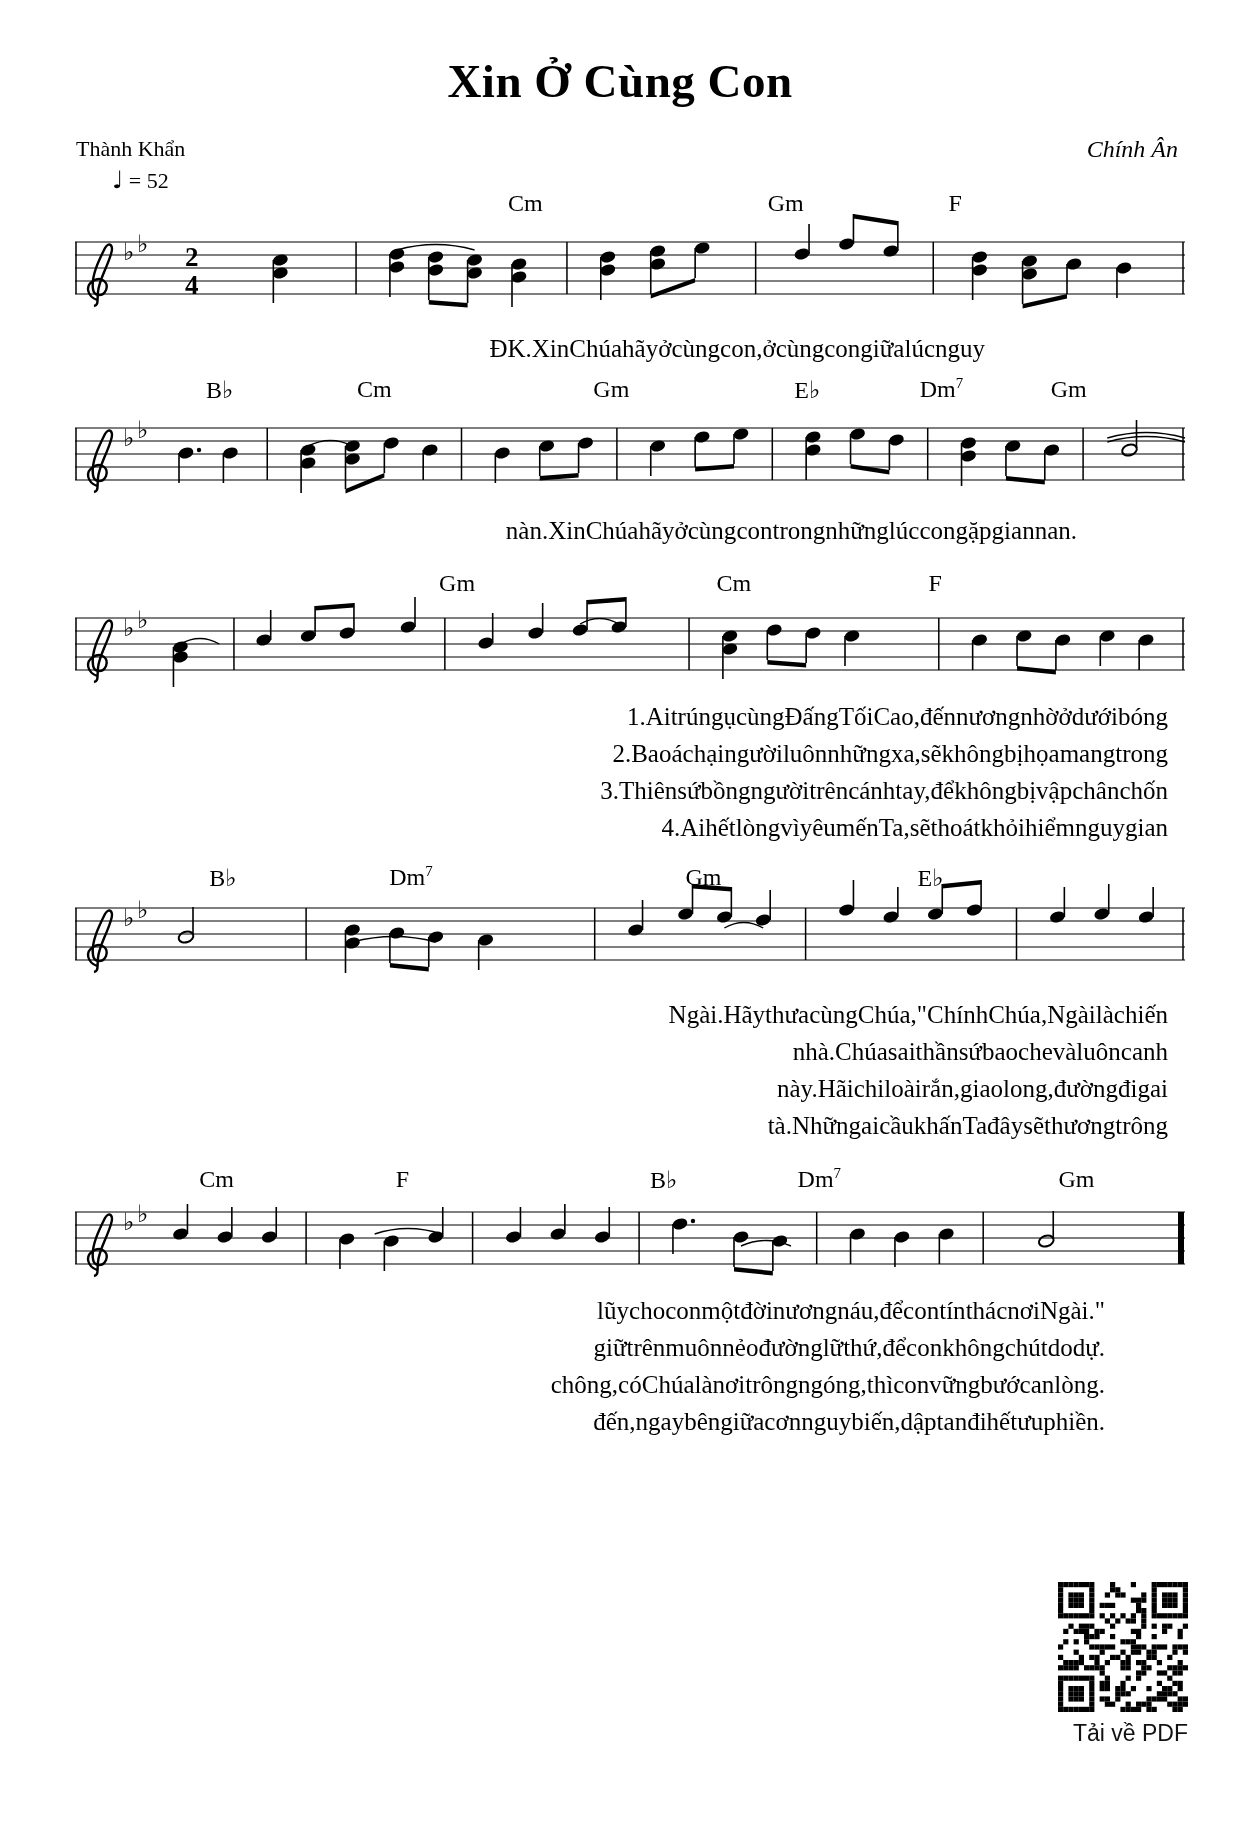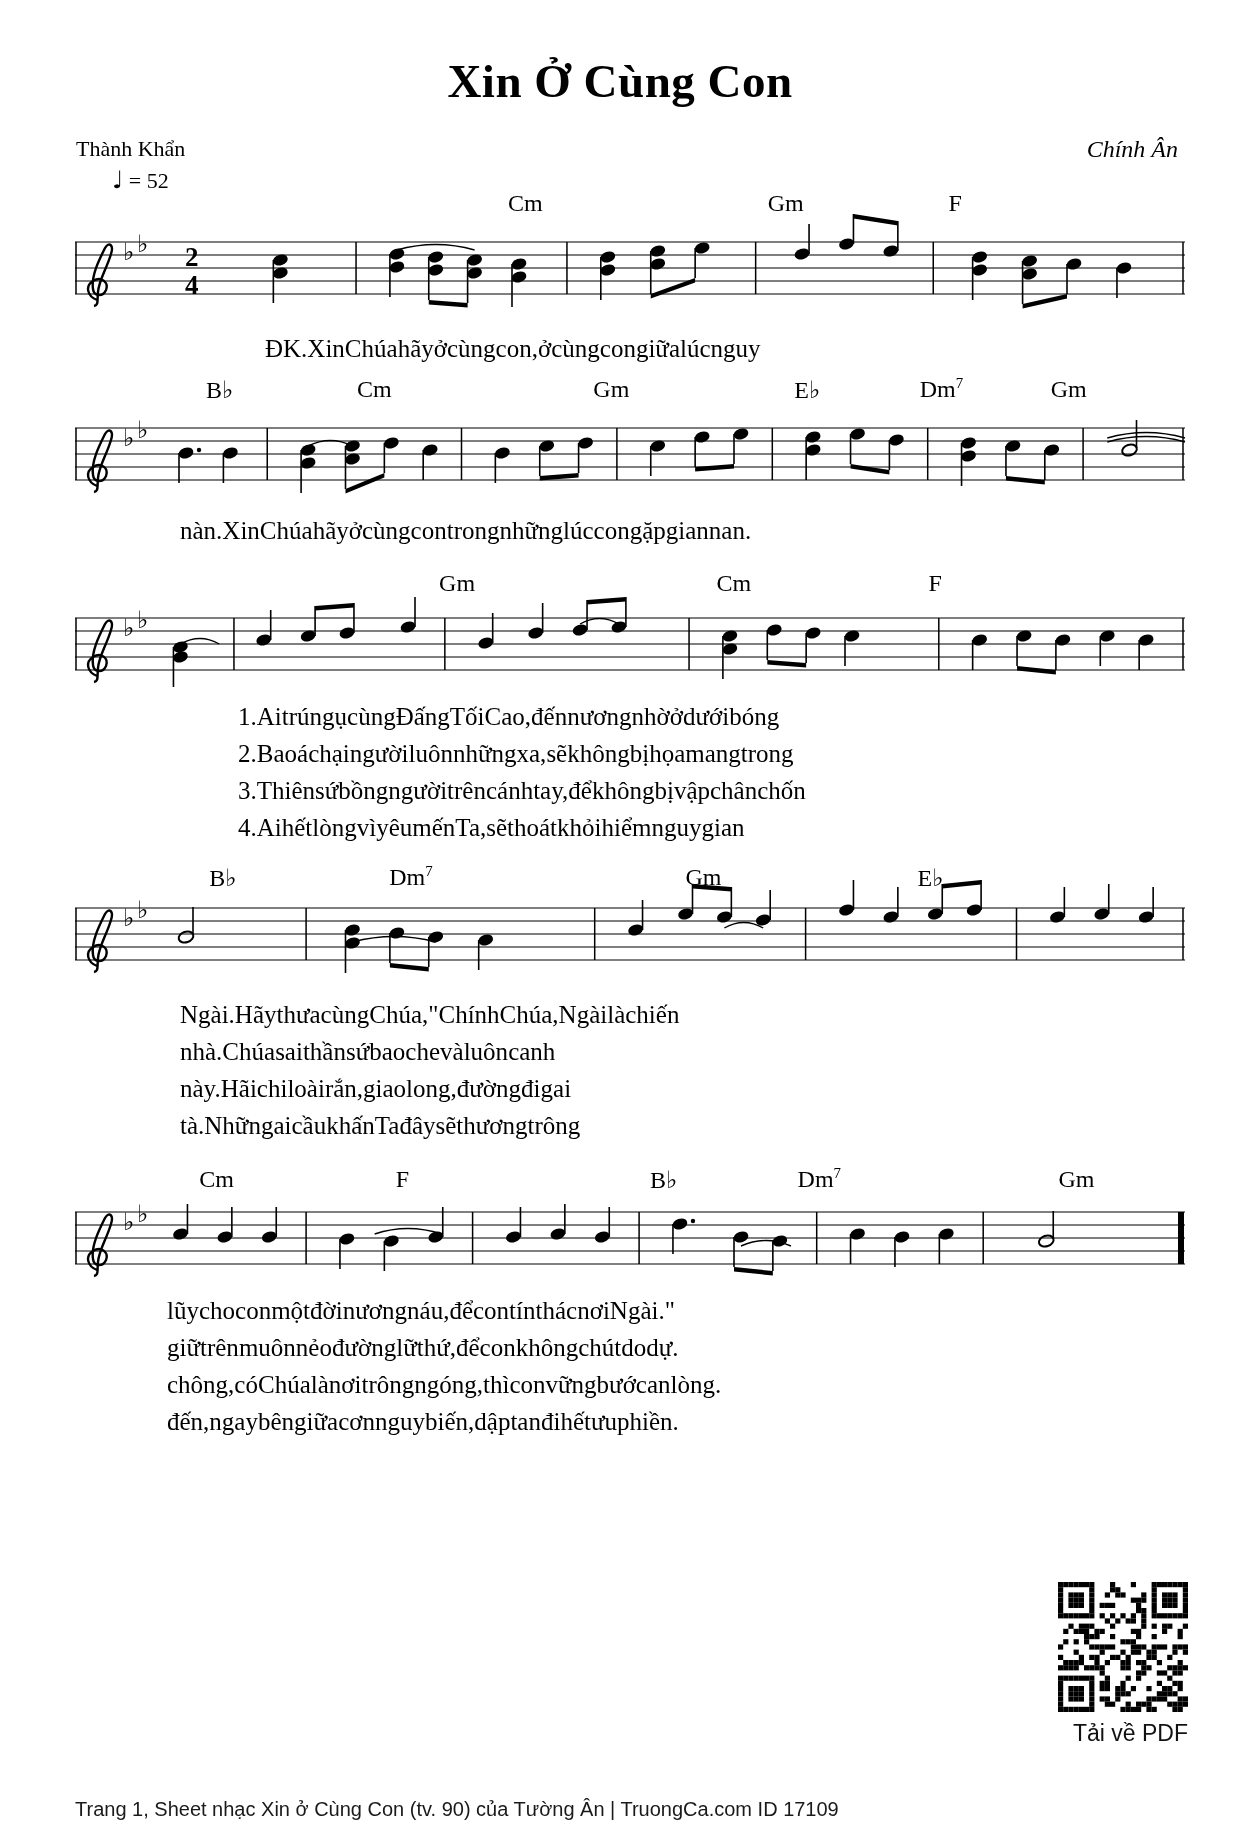--- a/index.html
+++ b/index.html
@@ -13,21 +13,21 @@
   .composer{position:absolute;top:136px;right:62px;font-size:24px;font-style:italic;}
   .tempo{position:absolute;top:166px;left:112px;font-size:22px;}
   .tempo .glyph{font-family:"DejaVu Sans",sans-serif;font-size:24px;}
   .chord-row{position:absolute;left:75px;width:1110px;height:30px;}
   .chord{position:absolute;font-size:24px;white-space:nowrap;
          font-family:"Liberation Serif","DejaVu Sans",serif;}
   .chord sup{font-size:0.62em;vertical-align:super;line-height:0;}
   .staff{position:absolute;left:75px;width:1110px;height:64px;}
   .staff svg{overflow:visible;display:block;}
   .lyrics{position:absolute;}
-  .lyric-line{display:flex;justify-content:flex-start;font-size:25px;
+  .lyric-line{display:flex;justify-content:flex-end;font-size:25px;
               line-height:37px;white-space:nowrap;}
   .lyric-line span{display:inline-block;}
   .qr-block{position:absolute;left:1052px;top:1582px;width:136px;text-align:right;cursor:pointer;}
   .qr-label{font-family:"Liberation Sans",sans-serif;font-size:23px;color:#111;margin-top:4px;}
   .footer{position:absolute;left:75px;top:1798px;font-family:"Liberation Sans",sans-serif;
           font-size:20px;color:#1a1a1a;}
 </style>
 </head>
 <body>
 
@@ -878,15 +878,14 @@
         <rect x="0" y="24" width="1" height="1" fill="#000"></rect>
         <rect x="1" y="24" width="1" height="1" fill="#000"></rect>
         <rect x="2" y="24" width="1" height="1" fill="#000"></rect>
         <rect x="3" y="24" width="1" height="1" fill="#000"></rect>
         <rect x="4" y="24" width="1" height="1" fill="#000"></rect>
         <rect x="5" y="24" width="1" height="1" fill="#000"></rect>
         <rect x="6" y="24" width="1" height="1" fill="#000"></rect>
       </svg>
     <div class="qr-label">Tải về PDF</div>
   </div>
-  <div class="footer">Trang 1, Sheet nhạc Xin ở Cùng Con (tv. 90) của Tường Ân  | TruongCa.com ID 17109</div>
 
 </div>
 
 </body></html>

